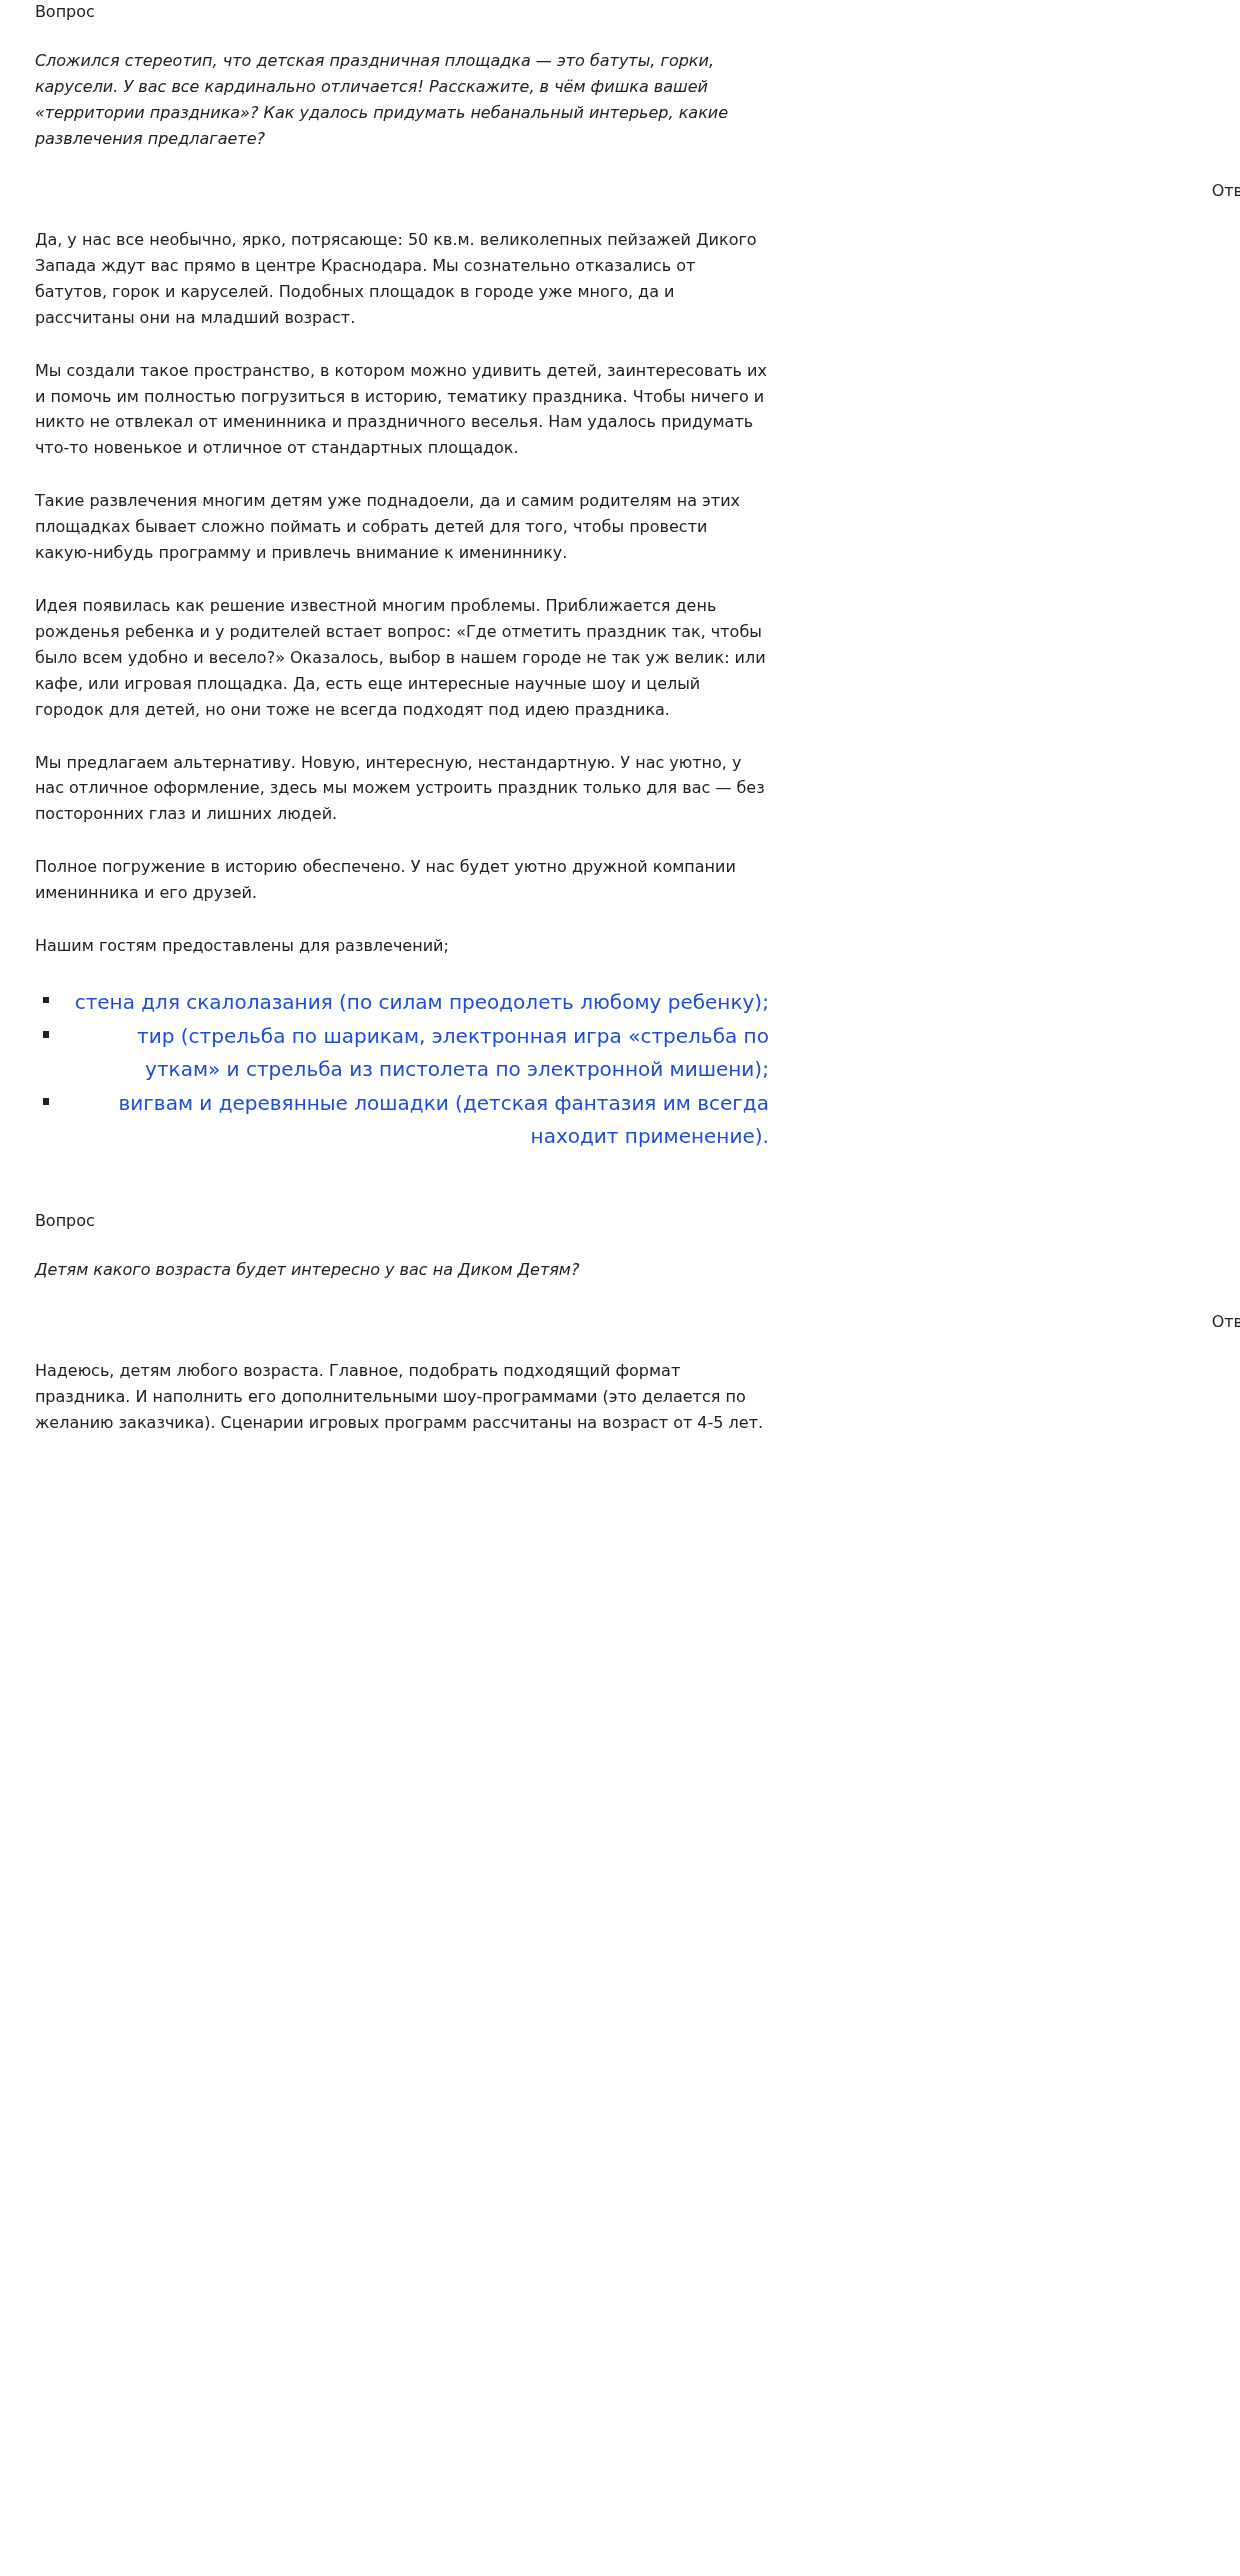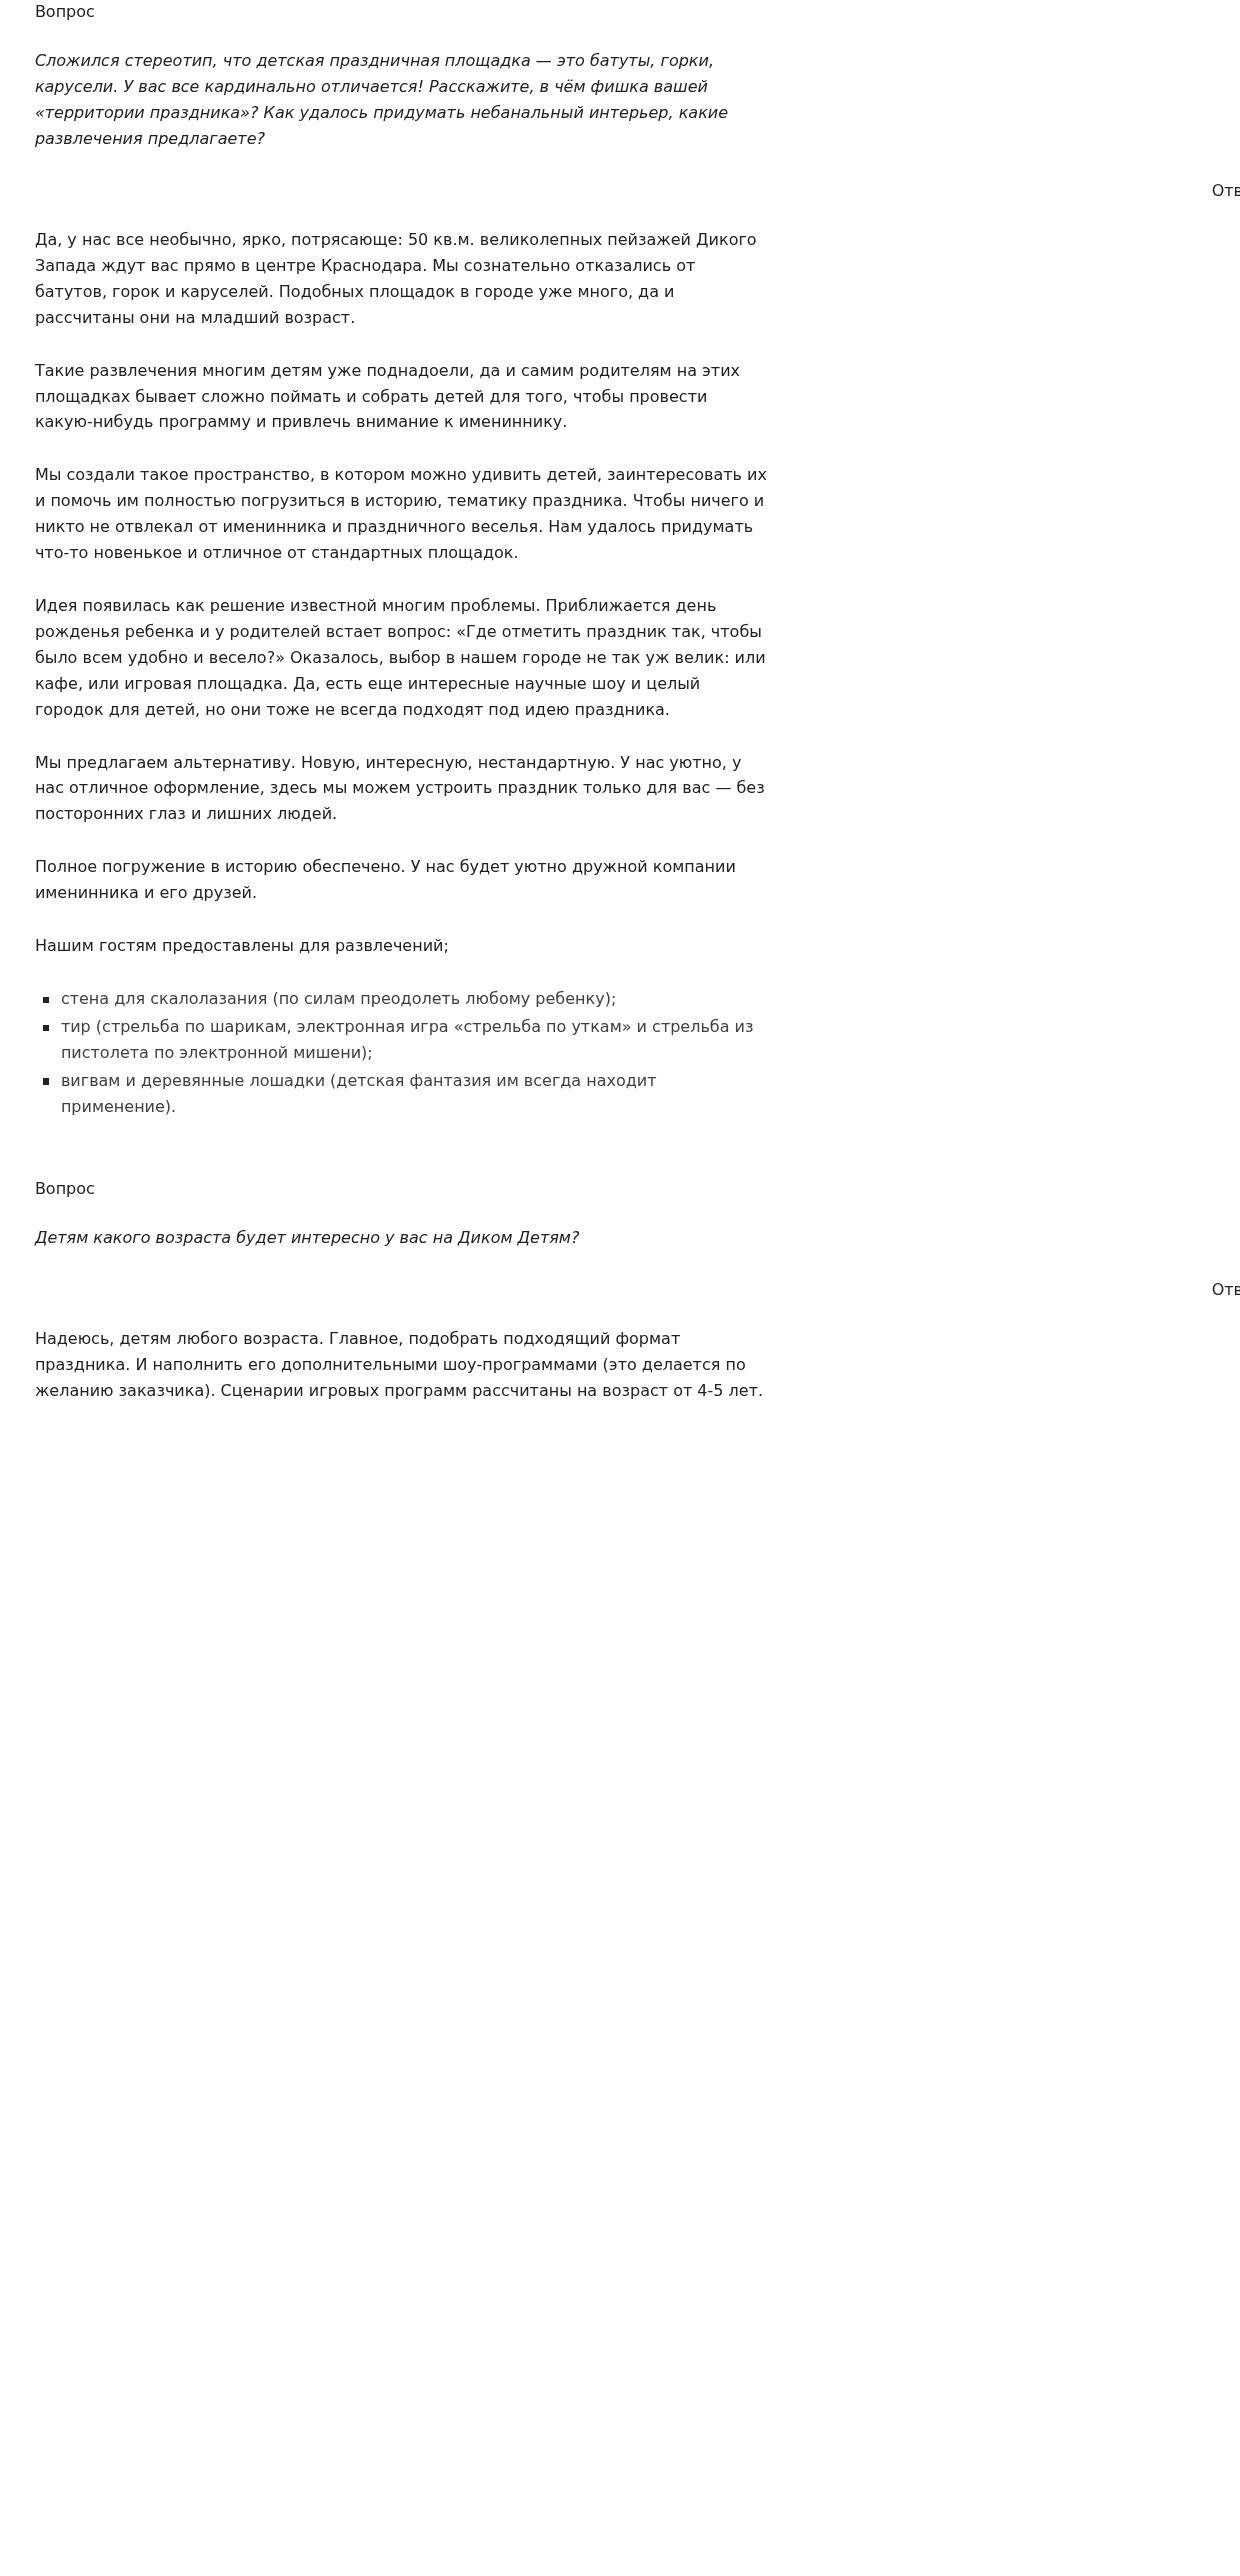--- a/index.html
+++ b/index.html
@@ -51,25 +51,26 @@
     max-width: 734px;
   }
   ul.bullets {
     list-style: none;
     margin: 0 0 27px 0;
     padding: 0;
     max-width: 734px;
   }
   ul.bullets li {
     position: relative;
-    font-size: 16px;
+    font-size: 20px;
     line-height: 1.62;
-    color: #404040;
+    color: #1d4ed8;
     padding-left: 26px;
     margin: 0 0 2px 0;
+    text-align: right;
   }
   ul.bullets li::before {
     content: "";
     position: absolute;
     left: 7.8px;
     top: 10.7px;
     width: 6.8px;
     height: 6.8px;
     background: #222222;
   }
@@ -79,22 +80,22 @@
 <body>
 
 <div class="page">
 
   <div class="block">
     <div class="label">Вопрос</div>
     <div class="question">Сложился стереотип, что детская праздничная площадка — это батуты, горки, карусели. У вас все кардинально отличается! Расскажите, в чём фишка вашей «территории праздника»? Как удалось придумать небанальный интерьер, какие развлечения предлагаете?</div>
     <div class="answer-label">Ответ</div>
 
     <p class="para">Да, у нас все необычно, ярко, потрясающе: 50 кв.м. великолепных пейзажей Дикого Запада ждут вас прямо в центре Краснодара. Мы сознательно отказались от батутов, горок и каруселей. Подобных площадок в городе уже много, да и рассчитаны они на младший возраст.</p>
+    <p class="para">Мы создали такое пространство, в котором можно удивить детей, заинтересовать их и помочь им полностью погрузиться в историю, тематику праздника. Чтобы ничего и никто не отвлекал от именинника и праздничного веселья. Нам удалось придумать что-то новенькое и отличное от стандартных площадок.</p>
     <p class="para">Такие развлечения многим детям уже поднадоели, да и самим родителям на этих площадках бывает сложно поймать и собрать детей для того, чтобы провести какую-нибудь программу и привлечь внимание к имениннику.</p>
-    <p class="para">Мы создали такое пространство, в котором можно удивить детей, заинтересовать их и помочь им полностью погрузиться в историю, тематику праздника. Чтобы ничего и никто не отвлекал от именинника и праздничного веселья. Нам удалось придумать что-то новенькое и отличное от стандартных площадок.</p>
     <p class="para">Идея появилась как решение известной многим проблемы. Приближается день рожденья ребенка и у родителей встает вопрос: «Где отметить праздник так, чтобы было всем удобно и весело?» Оказалось, выбор в нашем городе не так уж велик: или кафе, или игровая площадка. Да, есть еще интересные научные шоу и целый городок для детей, но они тоже не всегда подходят под идею праздника.</p>
     <p class="para">Мы предлагаем альтернативу. Новую, интересную, нестандартную. У нас уютно, у нас отличное оформление, здесь мы можем устроить праздник только для вас — без посторонних глаз и лишних людей.</p>
     <p class="para">Полное погружение в историю обеспечено. У нас будет уютно дружной компании именинника и его друзей.</p>
     <p class="para">Нашим гостям предоставлены для развлечений;</p>
 
     <ul class="bullets">
       <li>стена для скалолазания (по силам преодолеть любому ребенку);</li>
       <li>тир (стрельба по шарикам, электронная игра «стрельба по уткам» и стрельба из пистолета по электронной мишени);</li>
       <li>вигвам и деревянные лошадки (детская фантазия им всегда находит применение).</li>
     </ul>

